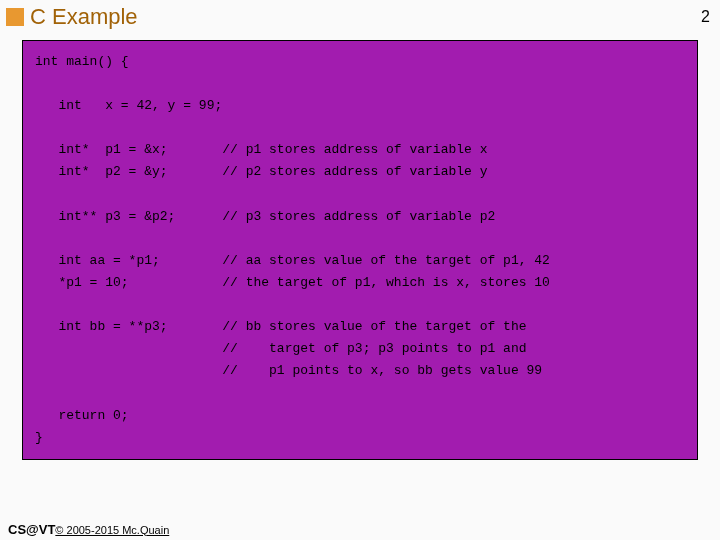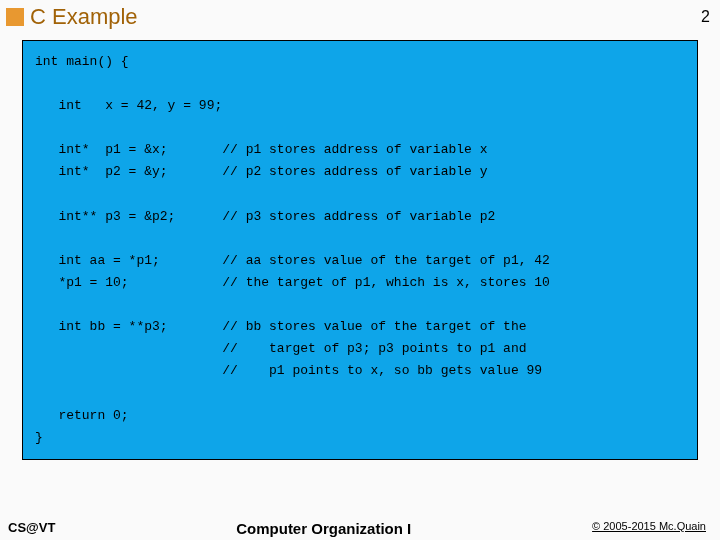--- a/index.html
+++ b/index.html
@@ -2,23 +2,23 @@
 <html><head>
   <meta charset="utf-8">
   <style>
     * { box-sizing: border-box; margin: 0; padding: 0; }
     body { width: 720px; height: 540px; background: #fafafa; font-family: Arial, sans-serif; position: relative; overflow: hidden; }
     .header { display: flex; align-items: center; padding: 4px 10px 6px 6px; }
     .orange-sq { width: 18px; height: 18px; background: #e89830; margin-right: 6px; flex-shrink: 0; }
     .title { font-size: 22px; color: #a16207; flex: 1; }
     .topic { font-size: 14px; color: #000; margin-right: 6px; }
     .pagenum { font-size: 16px; color: #000; }
-    .codebox { margin: 4px 22px 0 22px; border: 1px solid #000; background: #0ea5e9; padding: 10px 12px; }
+    .codebox { margin: 4px 22px 0 22px; border: 1px solid #000; background: #a21caf; padding: 10px 12px; }
     .codebox pre { font-family: "Courier New", monospace; font-size: 13px; line-height: 1.7; white-space: pre; color: #000; }
-    .footer { position: absolute; bottom: 3px; left: 0; right: 6px; display: flex; align-items: flex-start; padding: 0 8px; }
+    .footer { position: absolute; bottom: 3px; left: 0; right: 17px; display: flex; align-items: center; padding: 0 8px; }
     .fl { font-size: 13px; color: #000; font-weight: bold; flex: 0 0 auto; }
     .fc { font-size: 15px; color: #000; font-weight: bold; flex: 1; text-align: center; }
     .fr { font-size: 11px; color: #000; flex: 0 0 auto; text-decoration: underline; }
   </style>
 </head>
 <body>
 
 <div class="header">
   <div class="orange-sq"></div>
   <div class="title">C Example</div>
@@ -41,15 +41,14 @@
    int bb = **p3;       // bb stores value of the target of the
                         //    target of p3; p3 points to p1 and
                         //    p1 points to x, so bb gets value 99
 
    return 0;
 }</pre>
 </div>
 
 <div class="footer">
   <div class="fl">CS@VT</div>
-  <div class="fc">Computer Organization I</div>
   <div class="fr">© 2005-2015 Mc.Quain</div>
 </div>
 
 </body></html>

